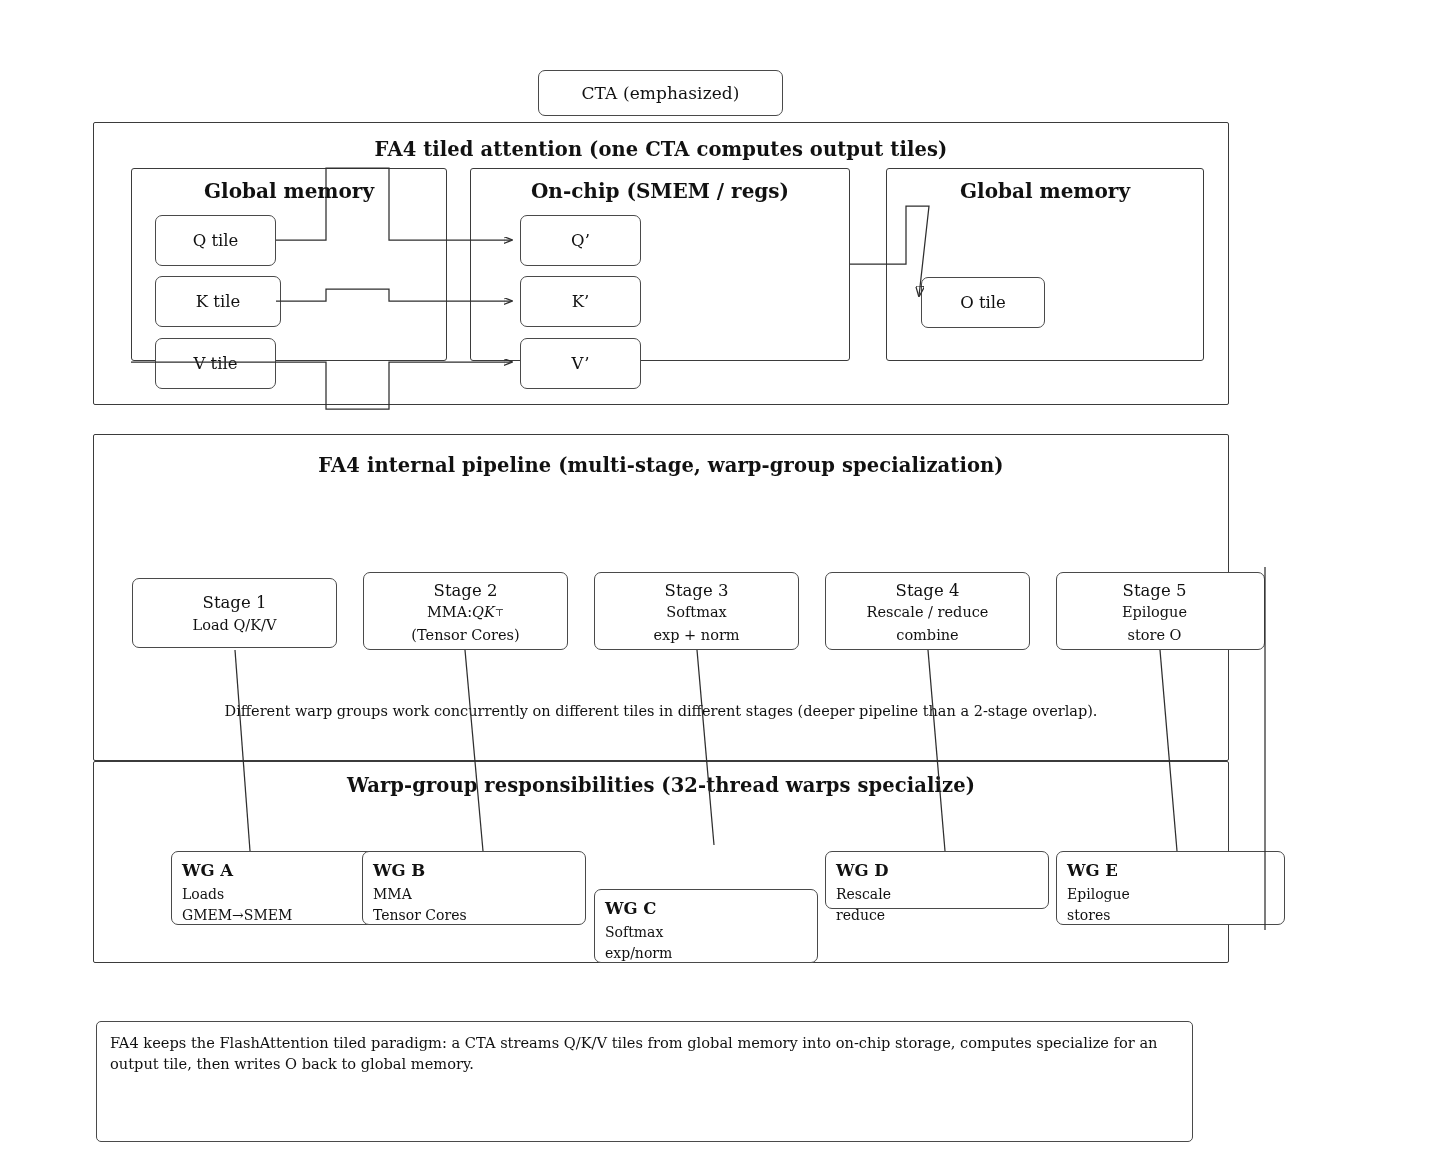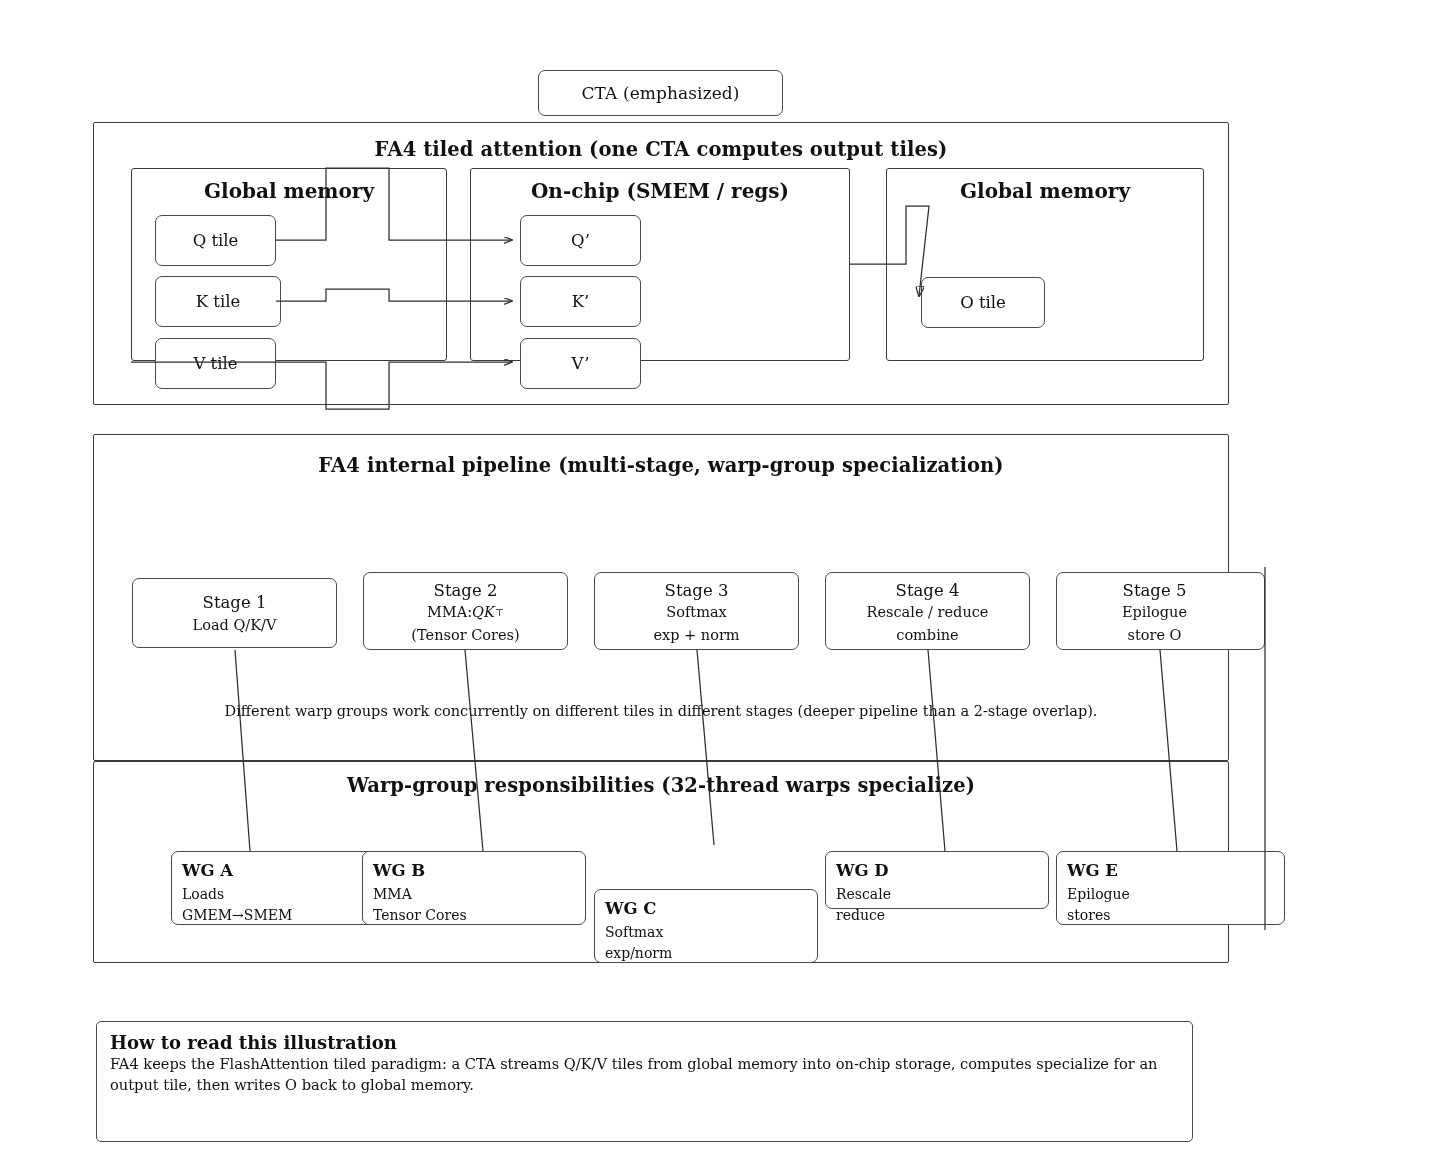--- a/index.html
+++ b/index.html
@@ -230,15 +230,14 @@
   <g>
     <line x1="1160" y1="650" x2="1177" y2="851"></line>
   </g>
 
   <g>
     <line x1="1265" y1="567" x2="1265" y2="930"></line>
   </g>
 </svg>
 
 <div class="legend" style="left:96px;top:1021px;width:1097px;height:121px;">
-  <h4>How to read this illustration</h4>
   <p class="first">FA4 keeps the FlashAttention tiled paradigm: a CTA streams Q/K/V tiles from global memory into on-chip storage, computes specialize for an output tile, then writes O back to global memory.</p>
 </div>
 
 </body></html>

